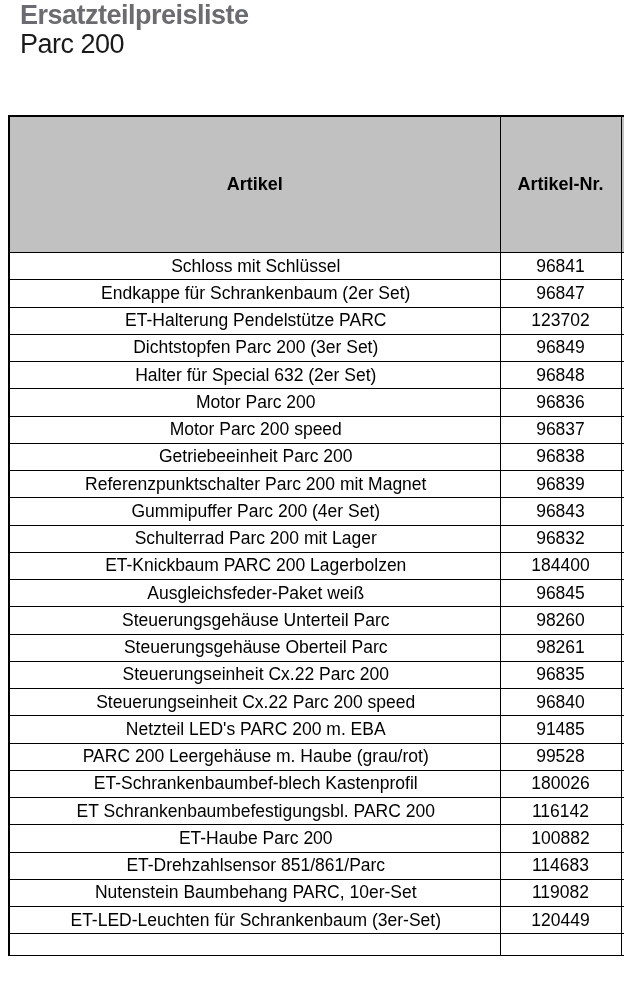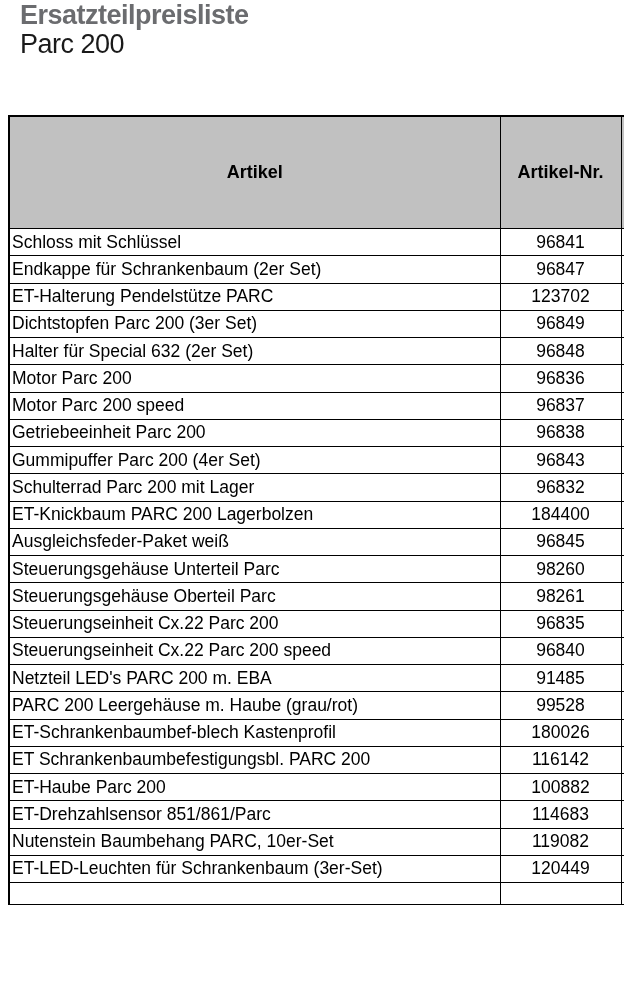--- a/index.html
+++ b/index.html
@@ -38,30 +38,30 @@
     color: #000;
   }
   th.c1, td.c1 { border-left: 2.5px solid var(--border-black); }
   th.c3, td.c3 { border-right: 2.5px solid var(--edge-gray); padding: 0; }
   thead th {
     border-top: 2.5px solid var(--border-black);
     background: var(--header-bg);
     height: 103px;
     font-size: 18px; font-weight: bold;
     text-align: center; vertical-align: middle;
-    padding: 4px;
+    padding: 16px;
   }
   tbody tr { height: 27.25px; }
   tbody td {
     background: #fff;
     font-size: 17.5px;
     vertical-align: middle;
     padding: 0;
   }
-  tbody td.c1 { text-align: left; padding-left: 2px; }
+  tbody td.c1 { text-align: center; padding-left: 2px; }
   tbody td.c2 { text-align: center; }
   tbody tr.partial { height: 22px; }
 </style>
 </head>
 <body style="--title-gray: #6b6c6f; --subtitle-black: #1a1a1a; --header-bg: #c1c1c1; --border-black: #000000; --edge-gray: #98989a;">
 
 <div class="titles">
   <div class="title">Ersatzteilpreisliste</div>
   <div class="subtitle">Parc 200</div>
 </div>
@@ -121,20 +121,25 @@
     <td class="c2">96837</td>
     <td class="c3"></td>
   </tr>
 
   <tr>
     <td class="c1">Getriebeeinheit Parc 200</td>
     <td class="c2">96838</td>
     <td class="c3"></td>
   </tr>
 
+  <tr>
+    <td class="c1">Referenzpunktschalter Parc 200 mit Magnet</td>
+    <td class="c2">96839</td>
+    <td class="c3"></td>
+  </tr>
 
   <tr>
     <td class="c1">Gummipuffer Parc 200 (4er Set)</td>
     <td class="c2">96843</td>
     <td class="c3"></td>
   </tr>
 
   <tr>
     <td class="c1">Schulterrad Parc 200 mit Lager</td>
     <td class="c2">96832</td>

